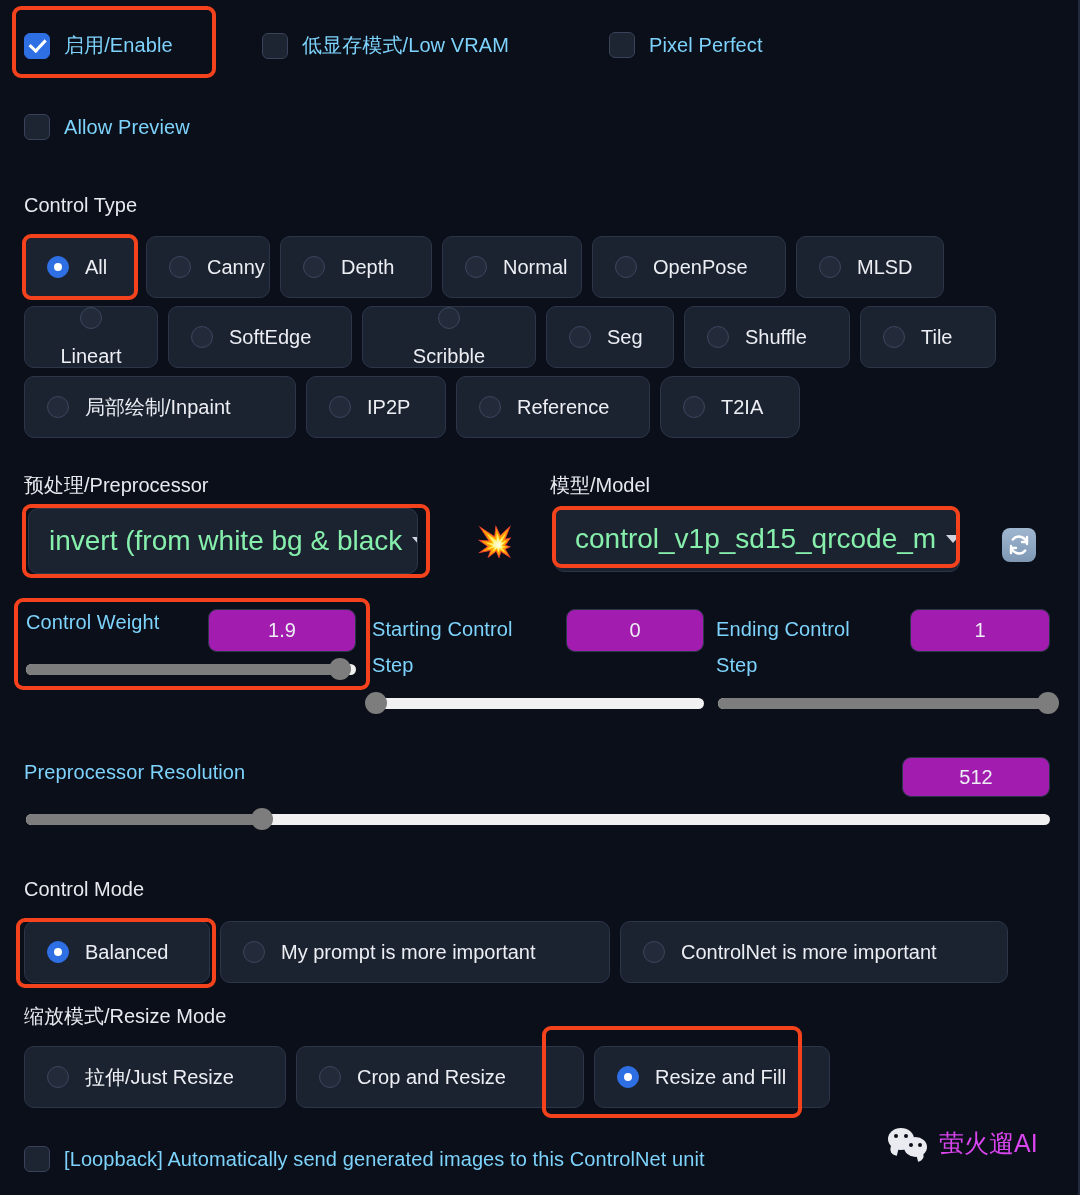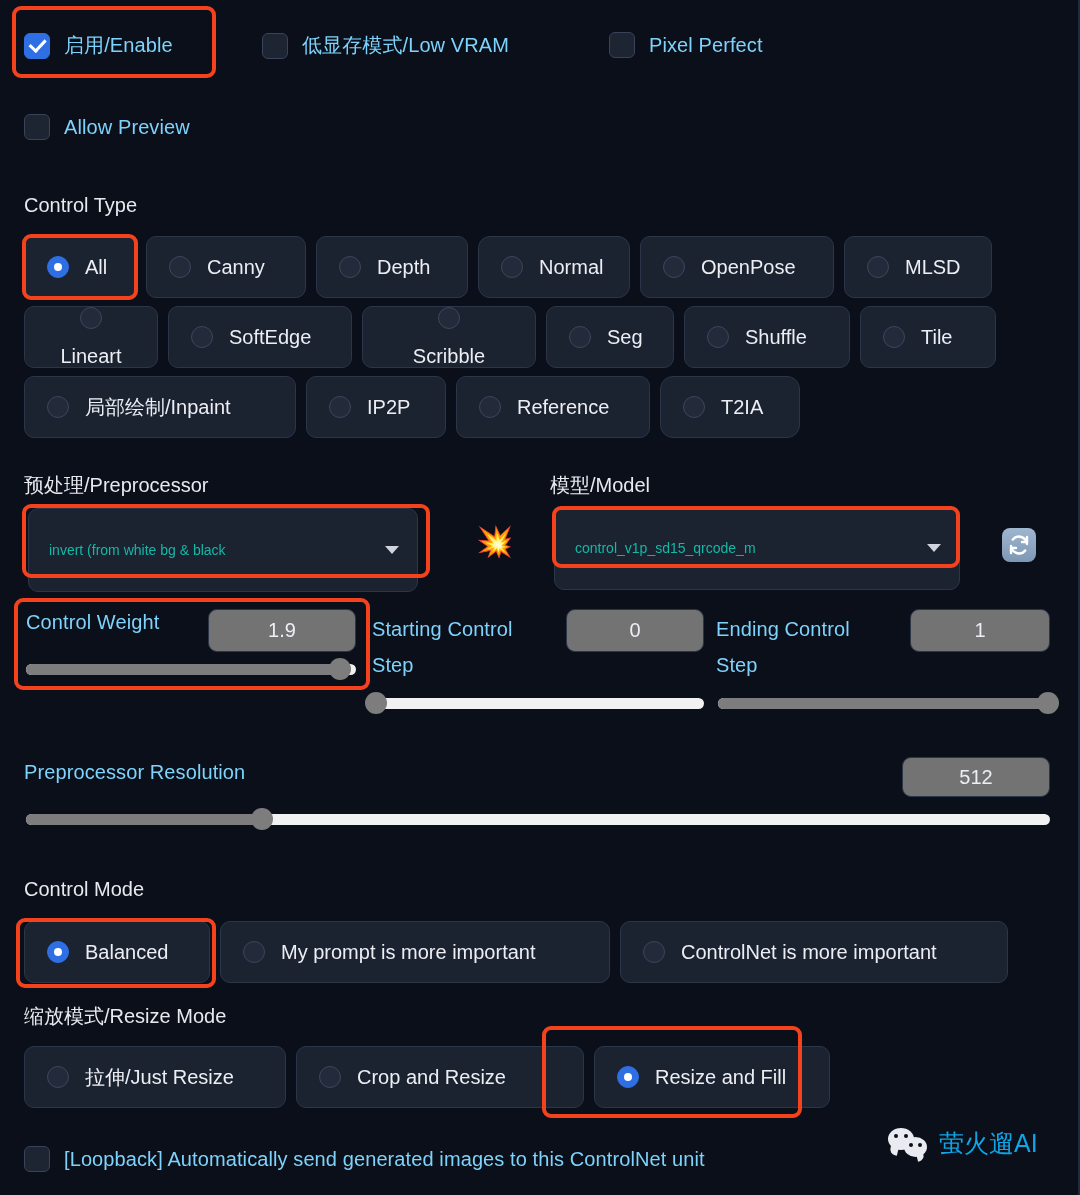--- a/index.html
+++ b/index.html
@@ -68,37 +68,37 @@
   .radio.on::after {
     content: ""; width: 8px; height: 8px; border-radius: 50%; background: #fff;
   }
 
   
   .dd-wrap { position: absolute; }
   .dd {
     background: #1b2230;
     border: 1px solid #2c3649;
     border-radius: 10px;
-    height: 84px;
+    height: 66px;
     display: flex; align-items: center; justify-content: space-between;
     padding: 0 18px 0 20px;
-    color: #14b8a6; font-size: 14px;
+    color: #86efac; font-size: 28px;
     overflow: hidden; white-space: nowrap;
   }
   .caret {
     width: 0; height: 0; flex: 0 0 auto; margin-left: 10px;
     border-left: 7px solid transparent;
     border-right: 7px solid transparent;
     border-top: 8px solid #cfd4de;
   }
 
   
   .numbox {
     position: absolute;
-    background: #737373;
+    background: #a21caf;
     border: 1px solid #2c3649;
     border-radius: 9px;
     height: 43px;
     display: flex; align-items: center; justify-content: center;
     color: #eceef3; font-size: 20px;
   }
 
   
   .slider { position: absolute; height: 22px; }
   .track {
@@ -122,21 +122,21 @@
     width: 34px; height: 34px; border-radius: 8px;
     background: linear-gradient(#9fb6cf,#7e98b4);
     display: flex; align-items: center; justify-content: center;
   }
   .refresh svg { width: 24px; height: 24px; }
 
   
   .watermark {
     position: absolute;
     display: flex; align-items: center; gap: 9px;
-    color: #0ea5e9; font-size: 25px;
+    color: #d946ef; font-size: 25px;
   }
   .wechat { position: relative; width: 42px; height: 32px; flex: 0 0 auto; }
   .wechat .b1, .wechat .b2 {
     position: absolute; border-radius: 50%; background: #e9ebf0;
   }
   .wechat .b1 { width: 26px; height: 22px; left: 0; top: 0; }
   .wechat .b2 { width: 23px; height: 20px; left: 16px; top: 9px; }
   .wechat .b1::after {
     content: ""; position: absolute; left: 2px; bottom: -5px;
     width: 8px; height: 9px; background: #e9ebf0;
@@ -181,29 +181,29 @@
 
   <div class="redbox" style="left:12px; top:6px; width:204px; height:72px;"></div>
 
   <div class="section-label" style="position:absolute; left:24px; top:194px;">Control Type</div>
 
   <div class="pill-row" style="left:24px; top:236px;">
     <div class="pill" style="width:112px;">
       <span class="radio on"></span>
       <span>All</span>
     </div>
-    <div class="pill" style="width:160px;">
+    <div class="pill" style="width:124px;">
       <span class="radio"></span>
       <span>Canny</span>
     </div>
     <div class="pill" style="width:152px;">
       <span class="radio"></span>
       <span>Depth</span>
     </div>
-    <div class="pill" style="width:152px;border-radius:12px;">
+    <div class="pill" style="width:140px;">
       <span class="radio"></span>
       <span>Normal</span>
     </div>
     <div class="pill" style="width:194px;">
       <span class="radio"></span>
       <span>OpenPose</span>
     </div>
     <div class="pill" style="width:148px;">
       <span class="radio"></span>
       <span>MLSD</span>

